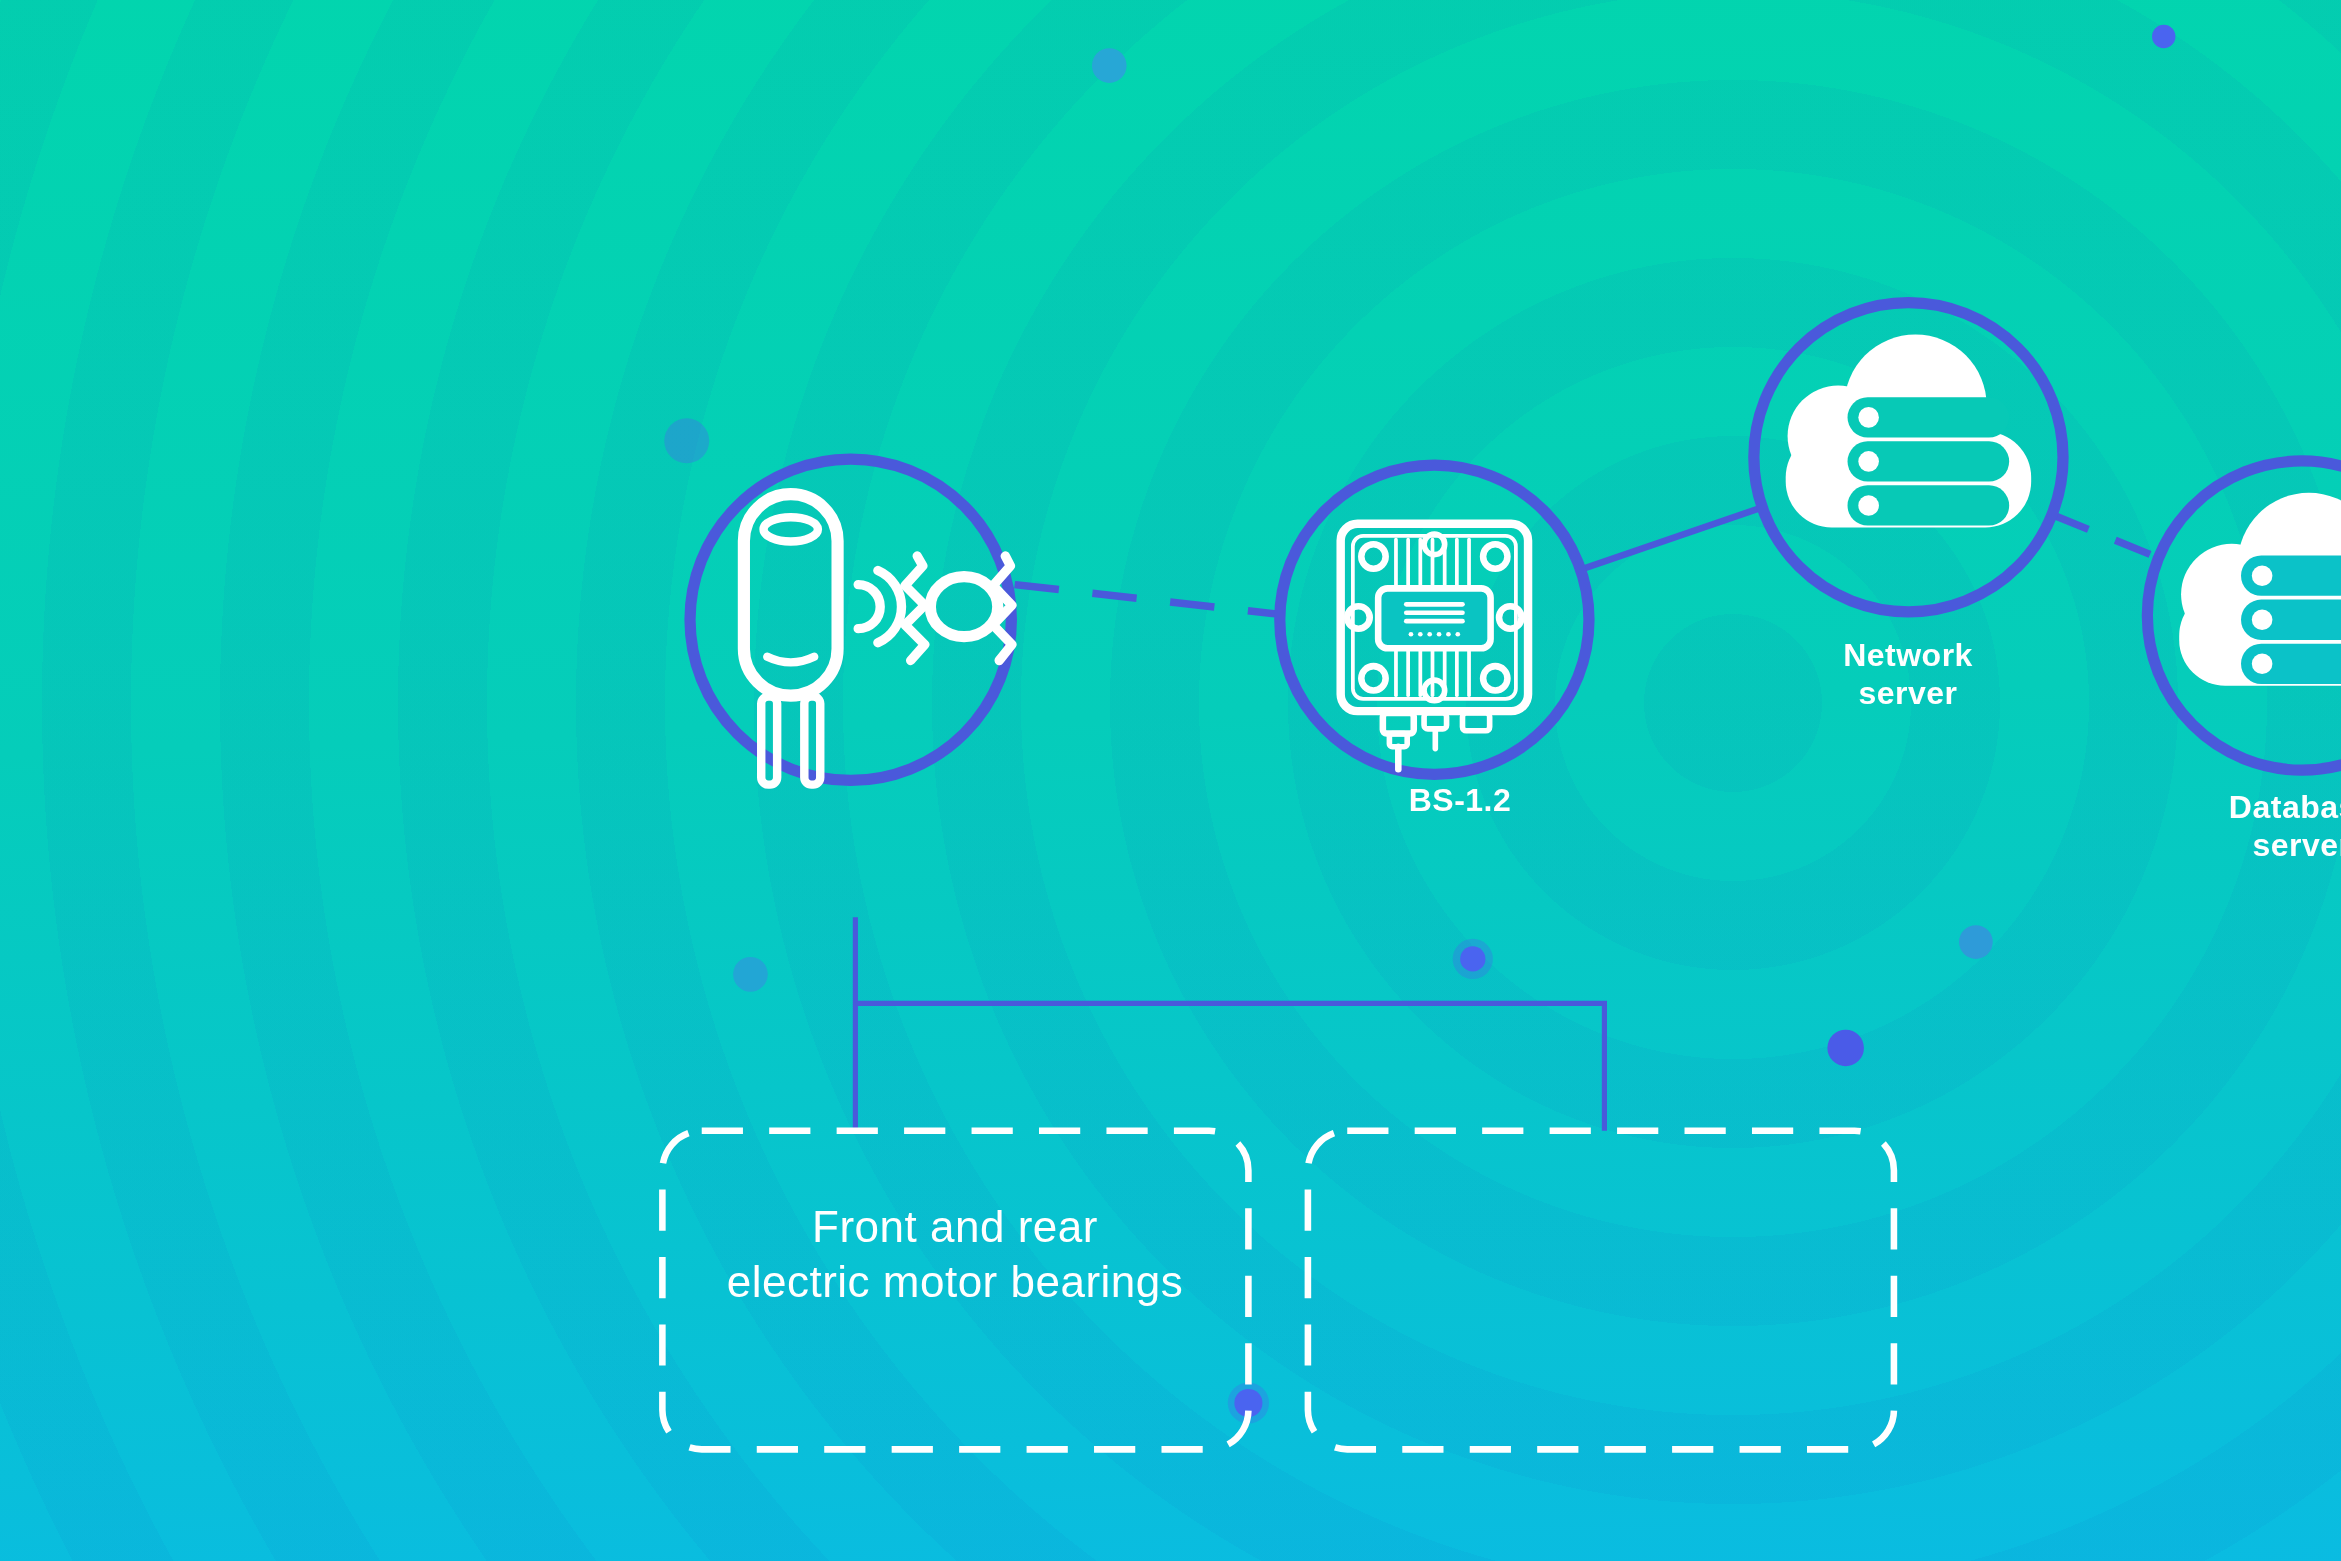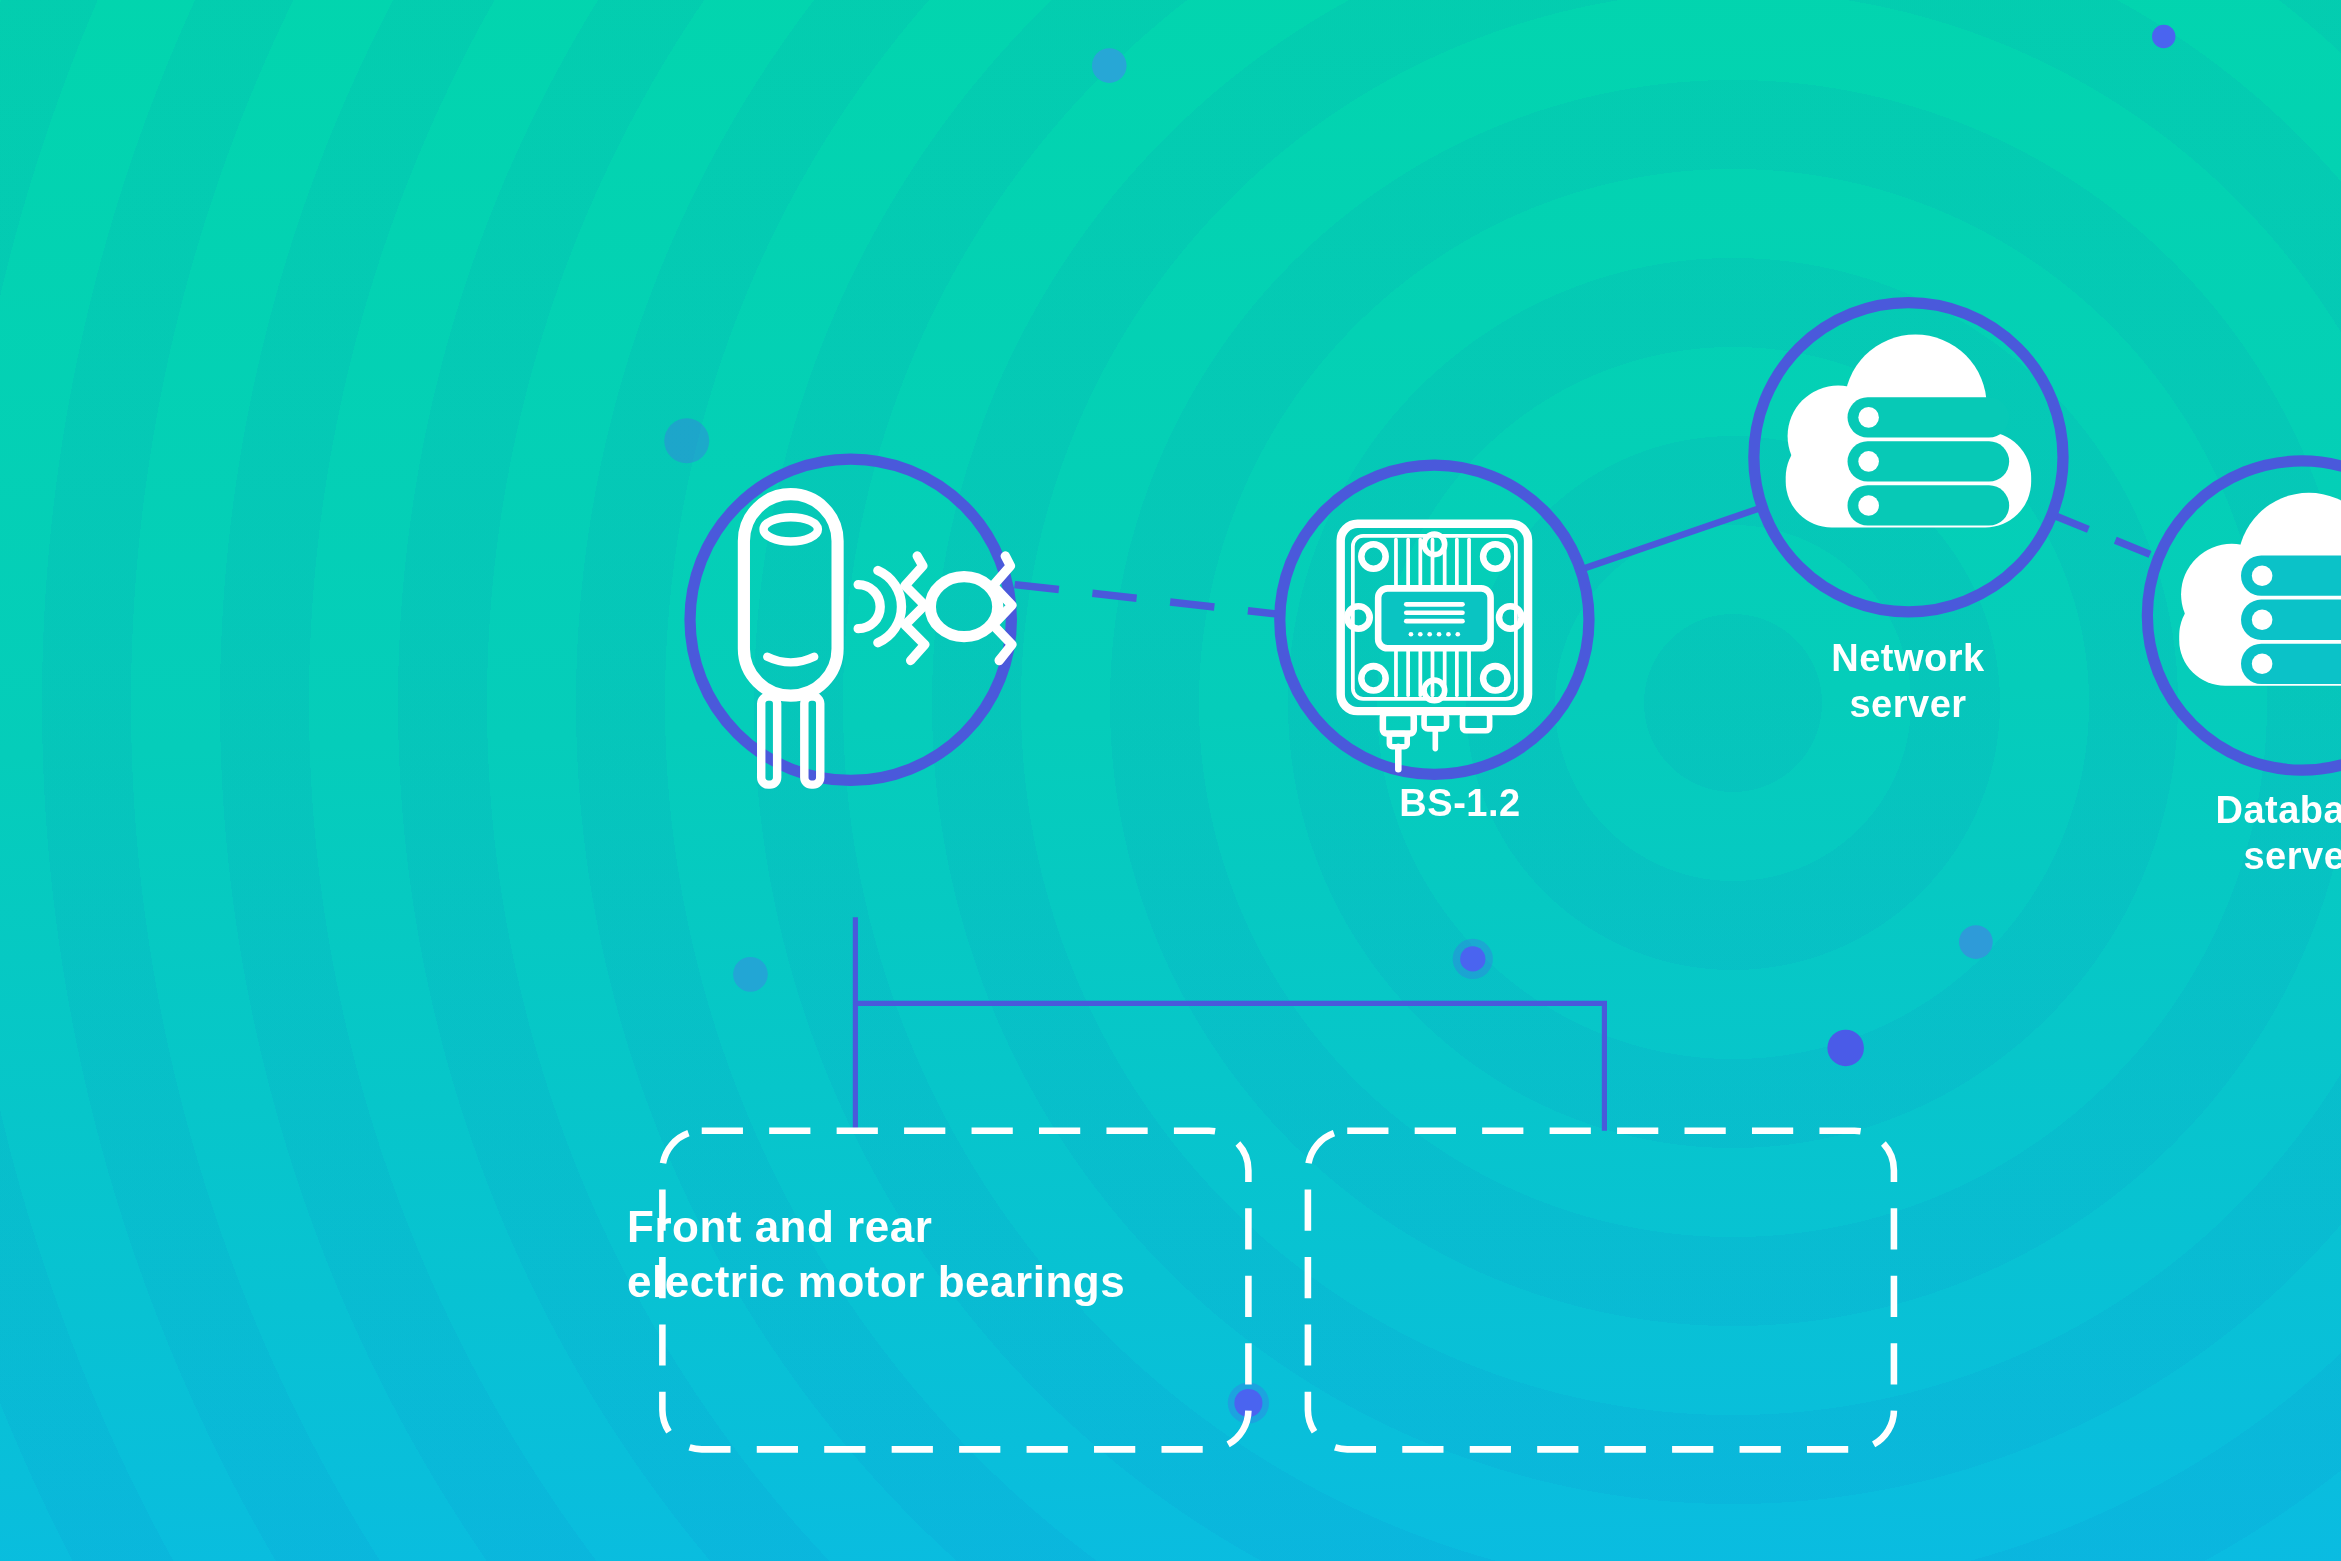--- a/index.html
+++ b/index.html
@@ -10,25 +10,25 @@
   .bg{
     position:absolute;inset:0;
     background:
       repeating-radial-gradient(circle at 1733px 703px,
         rgba(20,80,190,0.055) 0 89px, rgba(20,80,190,0) 89px 178px),
       linear-gradient(178deg,#02d5ae 0%,#05cdba 45%,#0abbe3 100%);
   }
   .canvas{position:absolute;inset:0;}
   .label{
     position:absolute;color:#ffffff;text-align:center;white-space:pre-line;
-    width:656px;font-size:38px;line-height:1.2;font-weight:600;letter-spacing:0.5px;
+    width:656px;font-size:32px;line-height:1.2;font-weight:600;letter-spacing:0.5px;
   }
   .box-label{
-    position:absolute;color:#ffffff;white-space:pre-line;
-    width:656px;font-size:44px;line-height:1.25;font-weight:700;letter-spacing:0.5px;
+    position:absolute;color:#ffffff;text-align:center;white-space:pre-line;
+    width:656px;font-size:44px;line-height:1.25;font-weight:400;letter-spacing:0.5px;
   }
 </style>
 </head>
 <body>
 
 <div class="stage">
   <div class="bg"></div>
 
   <svg class="canvas" viewBox="0 0 7083 3333">
     <defs>

